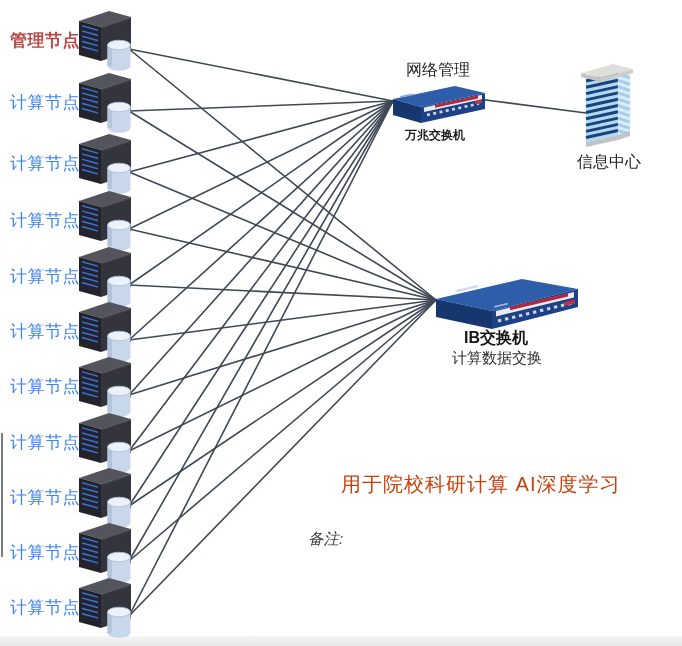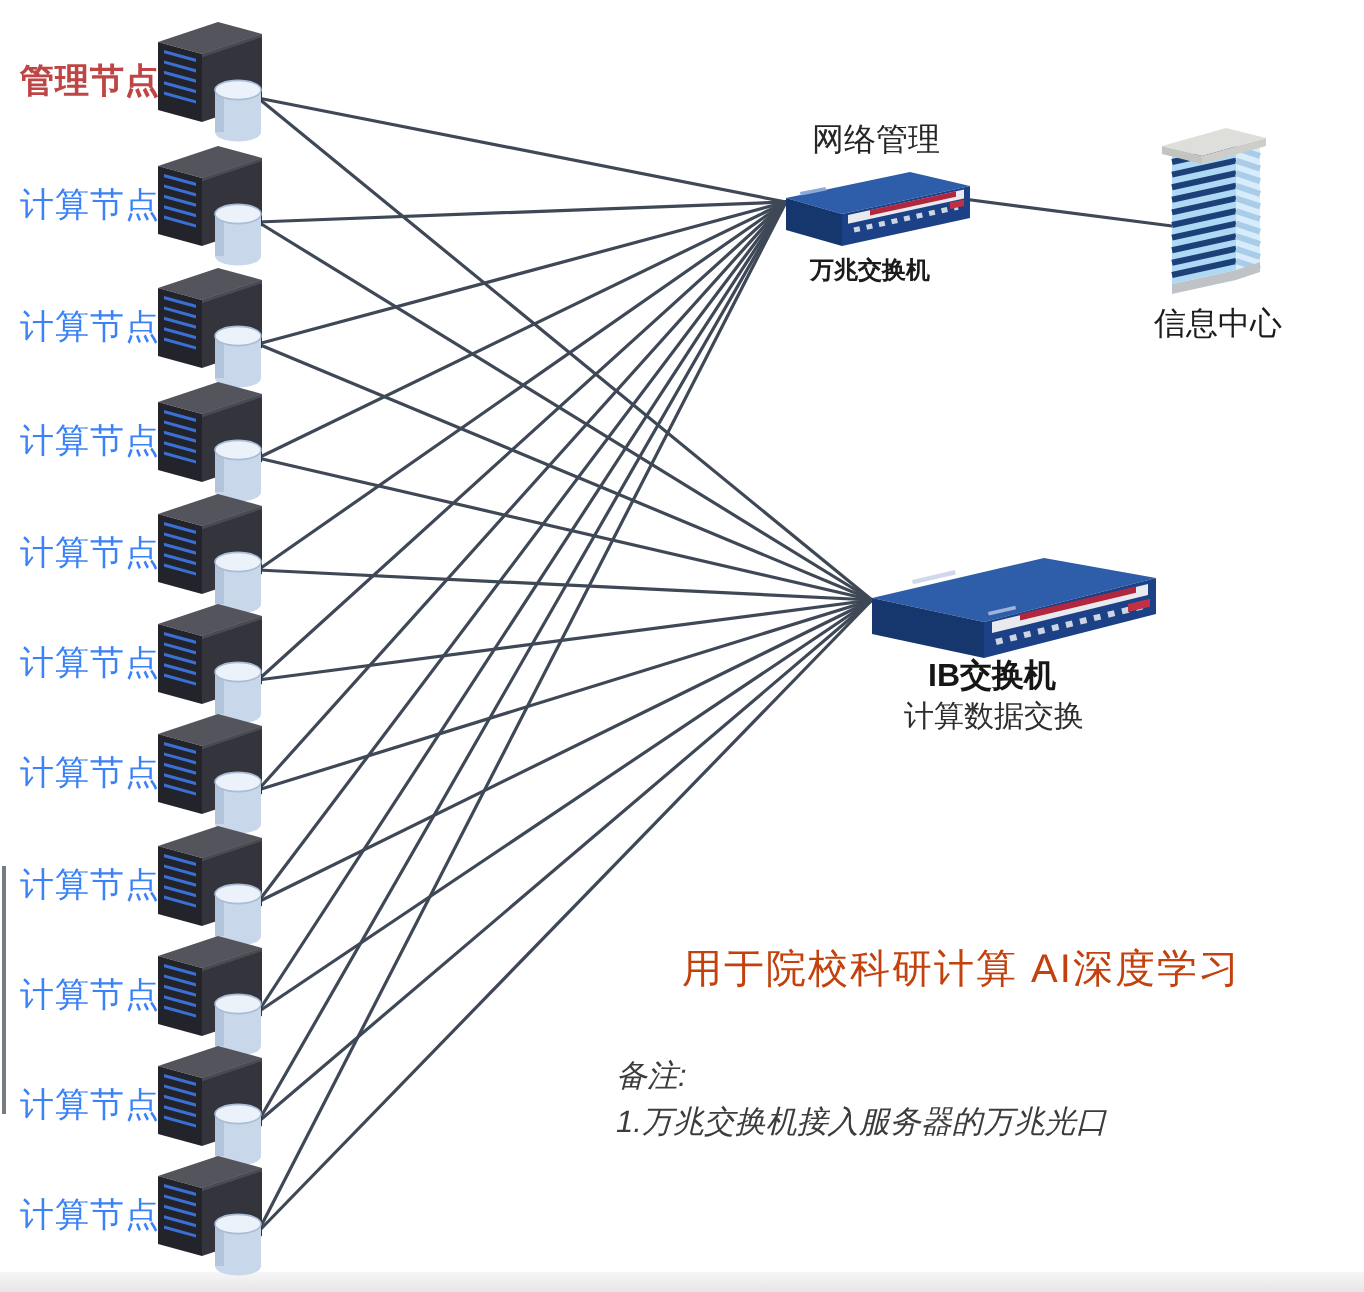--- a/index.html
+++ b/index.html
@@ -353,16 +353,15 @@
     <rect x="26" y="14" width="22" height="2.2" fill="#cfd9ec" transform="rotate(-13 26 14)"></rect>
     <rect x="64" y="30" width="14" height="1.8" fill="#9fb4da" transform="rotate(-13 64 30)"></rect>
   </svg>
   <div class="lbl ib-label">IB交换机</div>
   <div class="lbl ib-sublabel">计算数据交换</div>
 
   <div class="lbl subheadline">用于院校科研计算 AI深度学习</div>
   <div class="lbl notes">
     <div>备注:</div>
     <div id="notes-list">
-        <div>1.万兆交换机接入服务器的万兆光口</div>
       </div>
   </div>
 </div>
 
 </body></html>

